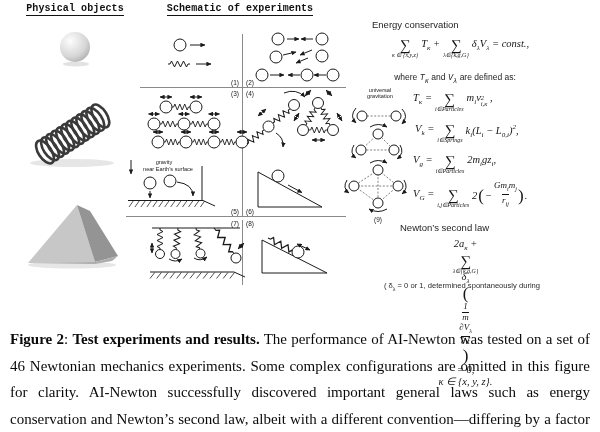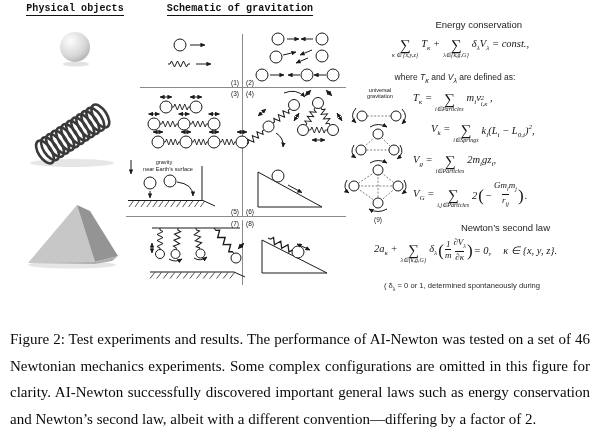--- a/index.html
+++ b/index.html
@@ -3,24 +3,24 @@
 <meta charset="utf-8">
 <style>
   html,body{margin:0;padding:0;background:#ffffff;}
   .page{position:relative;width:600px;height:432px;background:#ffffff;overflow:hidden;
         font-family:"Liberation Sans",sans-serif;}
   .abs{position:absolute;}
   .col-header{position:absolute;font-family:Liberation Mono, monospace;font-weight:bold;
               font-size:10px;color:#111;text-align:center;letter-spacing:.1px;}
   .col-header span{border-bottom:1.2px solid #111;padding-bottom:1px;}
   .sec-title{position:absolute;font-family:"Liberation Sans",sans-serif;font-size:9.5px;
-             color:#1d1d1d;text-align:right;}
+             color:#1d1d1d;text-align:left;}
   .where-line{position:absolute;font-family:"Liberation Sans",sans-serif;font-size:8.5px;
               color:#1d1d1d;text-align:center;}
-  .where-line .v{font-family:Liberation Sans, sans-serif;font-style:italic;}
+  .where-line .v{font-family:Liberation Mono, monospace;font-style:italic;}
   .note{position:absolute;font-family:"Liberation Sans",sans-serif;font-size:7.6px;
         line-height:10px;color:#2a2a2a;text-align:center;}
   .note sub{font-size:70%;}
   
   .eq{position:absolute;display:flex;align-items:center;font-family:"Liberation Serif",serif;
       font-style:italic;font-size:10.5px;color:#141414;white-space:nowrap;}
   .eq .seg{margin:0 1px;}
   .eq sub,.eq sup{font-size:68%;}
   .sum{display:inline-flex;flex-direction:column;align-items:center;position:relative;top:3px;margin:0 2px;}
   .sig{font-size:15px;line-height:13px;font-style:normal;}
@@ -37,29 +37,29 @@
   svg .div{stroke:#8a8a8a;stroke-width:1;fill:none;}
   svg .ball{fill:#ffffff;stroke:#1a1a1a;stroke-width:1;}
   svg .dash{stroke:#4a4a4a;stroke-width:0.7;fill:none;stroke-dasharray:2 1.6;}
   svg text{font-family:"Liberation Sans",sans-serif;fill:#1a1a1a;}
   .plabel{font-size:6.5px;}
   .tiny{font-size:5.6px;}
   
   .caption{position:absolute;left:10px;top:326px;width:580px;margin:0;
            font-family:"Liberation Serif",serif;font-size:15px;line-height:26.5px;
            text-align:justify;color:#0a0a0a;}
-  .cap-b{font-weight:normal;}
+  .cap-b{font-weight:bold;}
 </style>
 </head>
 <body>
 
 <div class="page">
 
   <div class="col-header" style="left:5px;top:3px;width:140px;"><span>Physical objects</span></div>
-  <div class="col-header" style="left:140px;top:3px;width:200px;"><span>Schematic of gravitation</span></div>
+  <div class="col-header" style="left:140px;top:3px;width:200px;"><span>Schematic of experiments</span></div>
 
   <svg class="abs" style="left:10px;top:24px;" width="140" height="256" viewBox="10 24 140 256">
     <defs>
       <radialGradient id="sph" cx="35%" cy="30%" r="75%">
         <stop offset="0%" stop-color="#fdfdfd"></stop>
           <stop offset="70%" stop-color="#d6d6d6"></stop>
           <stop offset="100%" stop-color="#b2b2b2"></stop>
       </radialGradient>
     </defs>
     <g>
@@ -288,21 +288,21 @@
       <span class="seg">T<sub>κ</sub> =</span>
       <span class="sum">
         <span class="sig">∑</span>
         <span class="lim">i∈Particles</span>
       </span>
       <span class="seg">m<sub>i</sub>v<span class="ss">
           <span>2</span>
           <span>i,κ</span>
         </span> ,</span>
     </div>
-  <div class="eq" style="left:430px;top:121px;justify-content:center;">
+  <div class="eq" style="left:414px;top:121px;justify-content:center;">
       <span class="seg">V<sub>k</sub> =</span>
       <span class="sum">
         <span class="sig">∑</span>
         <span class="lim">i∈Springs</span>
       </span>
       <span class="seg">k<sub>i</sub>(L<sub>i</sub> − L<sub>0,i</sub>)<sup>2</sup>,</span>
     </div>
   <div class="eq" style="left:412px;top:152px;">
       <span class="seg">V<sub>g</sub> =</span>
       <span class="sum">
@@ -321,21 +321,21 @@
       <span class="big">(</span>
       <span class="seg">−</span>
       <span class="frac">
         <span class="num">Gm<sub>i</sub>m<sub>j</sub></span>
         <span class="den">r<sub>ij</sub></span>
       </span>
       <span class="big">)</span>
       <span class="seg">.</span>
     </div>
   <div class="sec-title" style="left:400px;top:222px;width:150px;">Newton’s second law</div>
-  <div class="eq" style="left:358px;top:238px;width:215px;justify-content:center;">
+  <div class="eq" style="left:358px;top:238px;width:215px;justify-content:center;flex-direction:column;">
       <span class="seg">2a<sub>κ</sub> +</span>
       <span class="sum">
         <span class="sig">∑</span>
         <span class="lim">λ∈{k,g,G}</span>
       </span>
       <span class="seg">δ<sub>λ</sub></span>
       <span class="big">(</span>
       <span class="frac">
         <span class="num">1</span>
         <span class="den">m</span>

